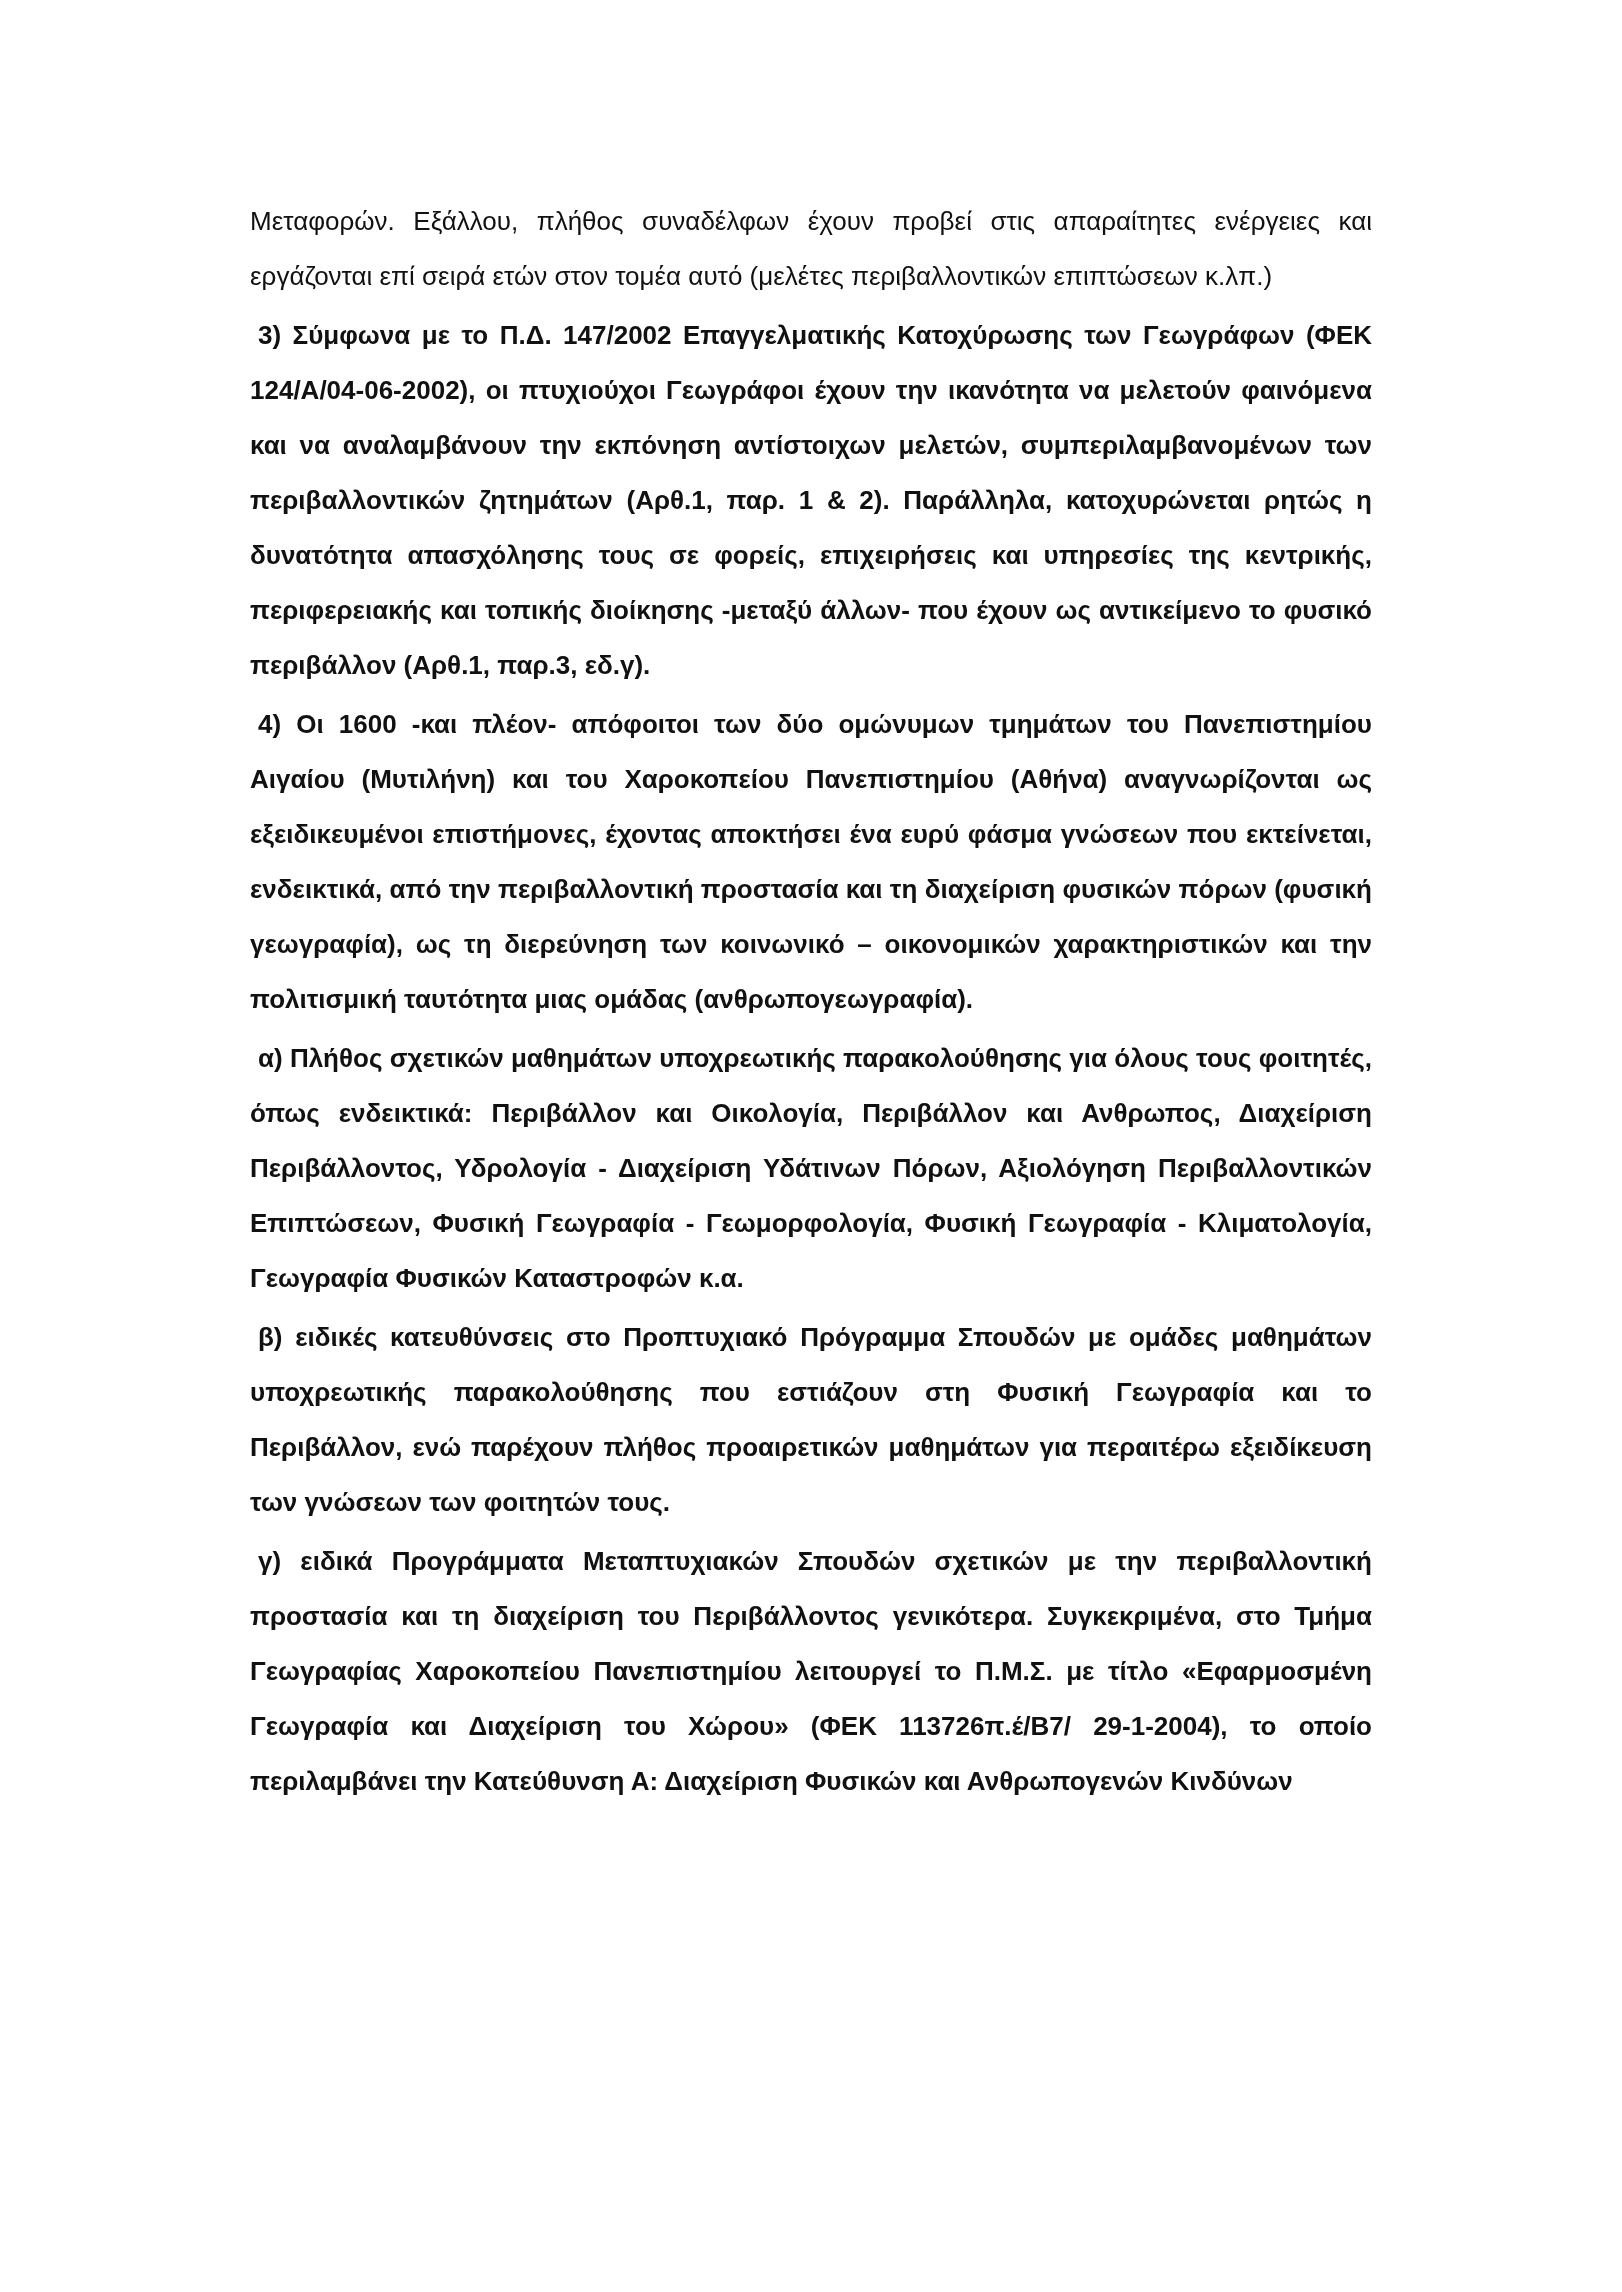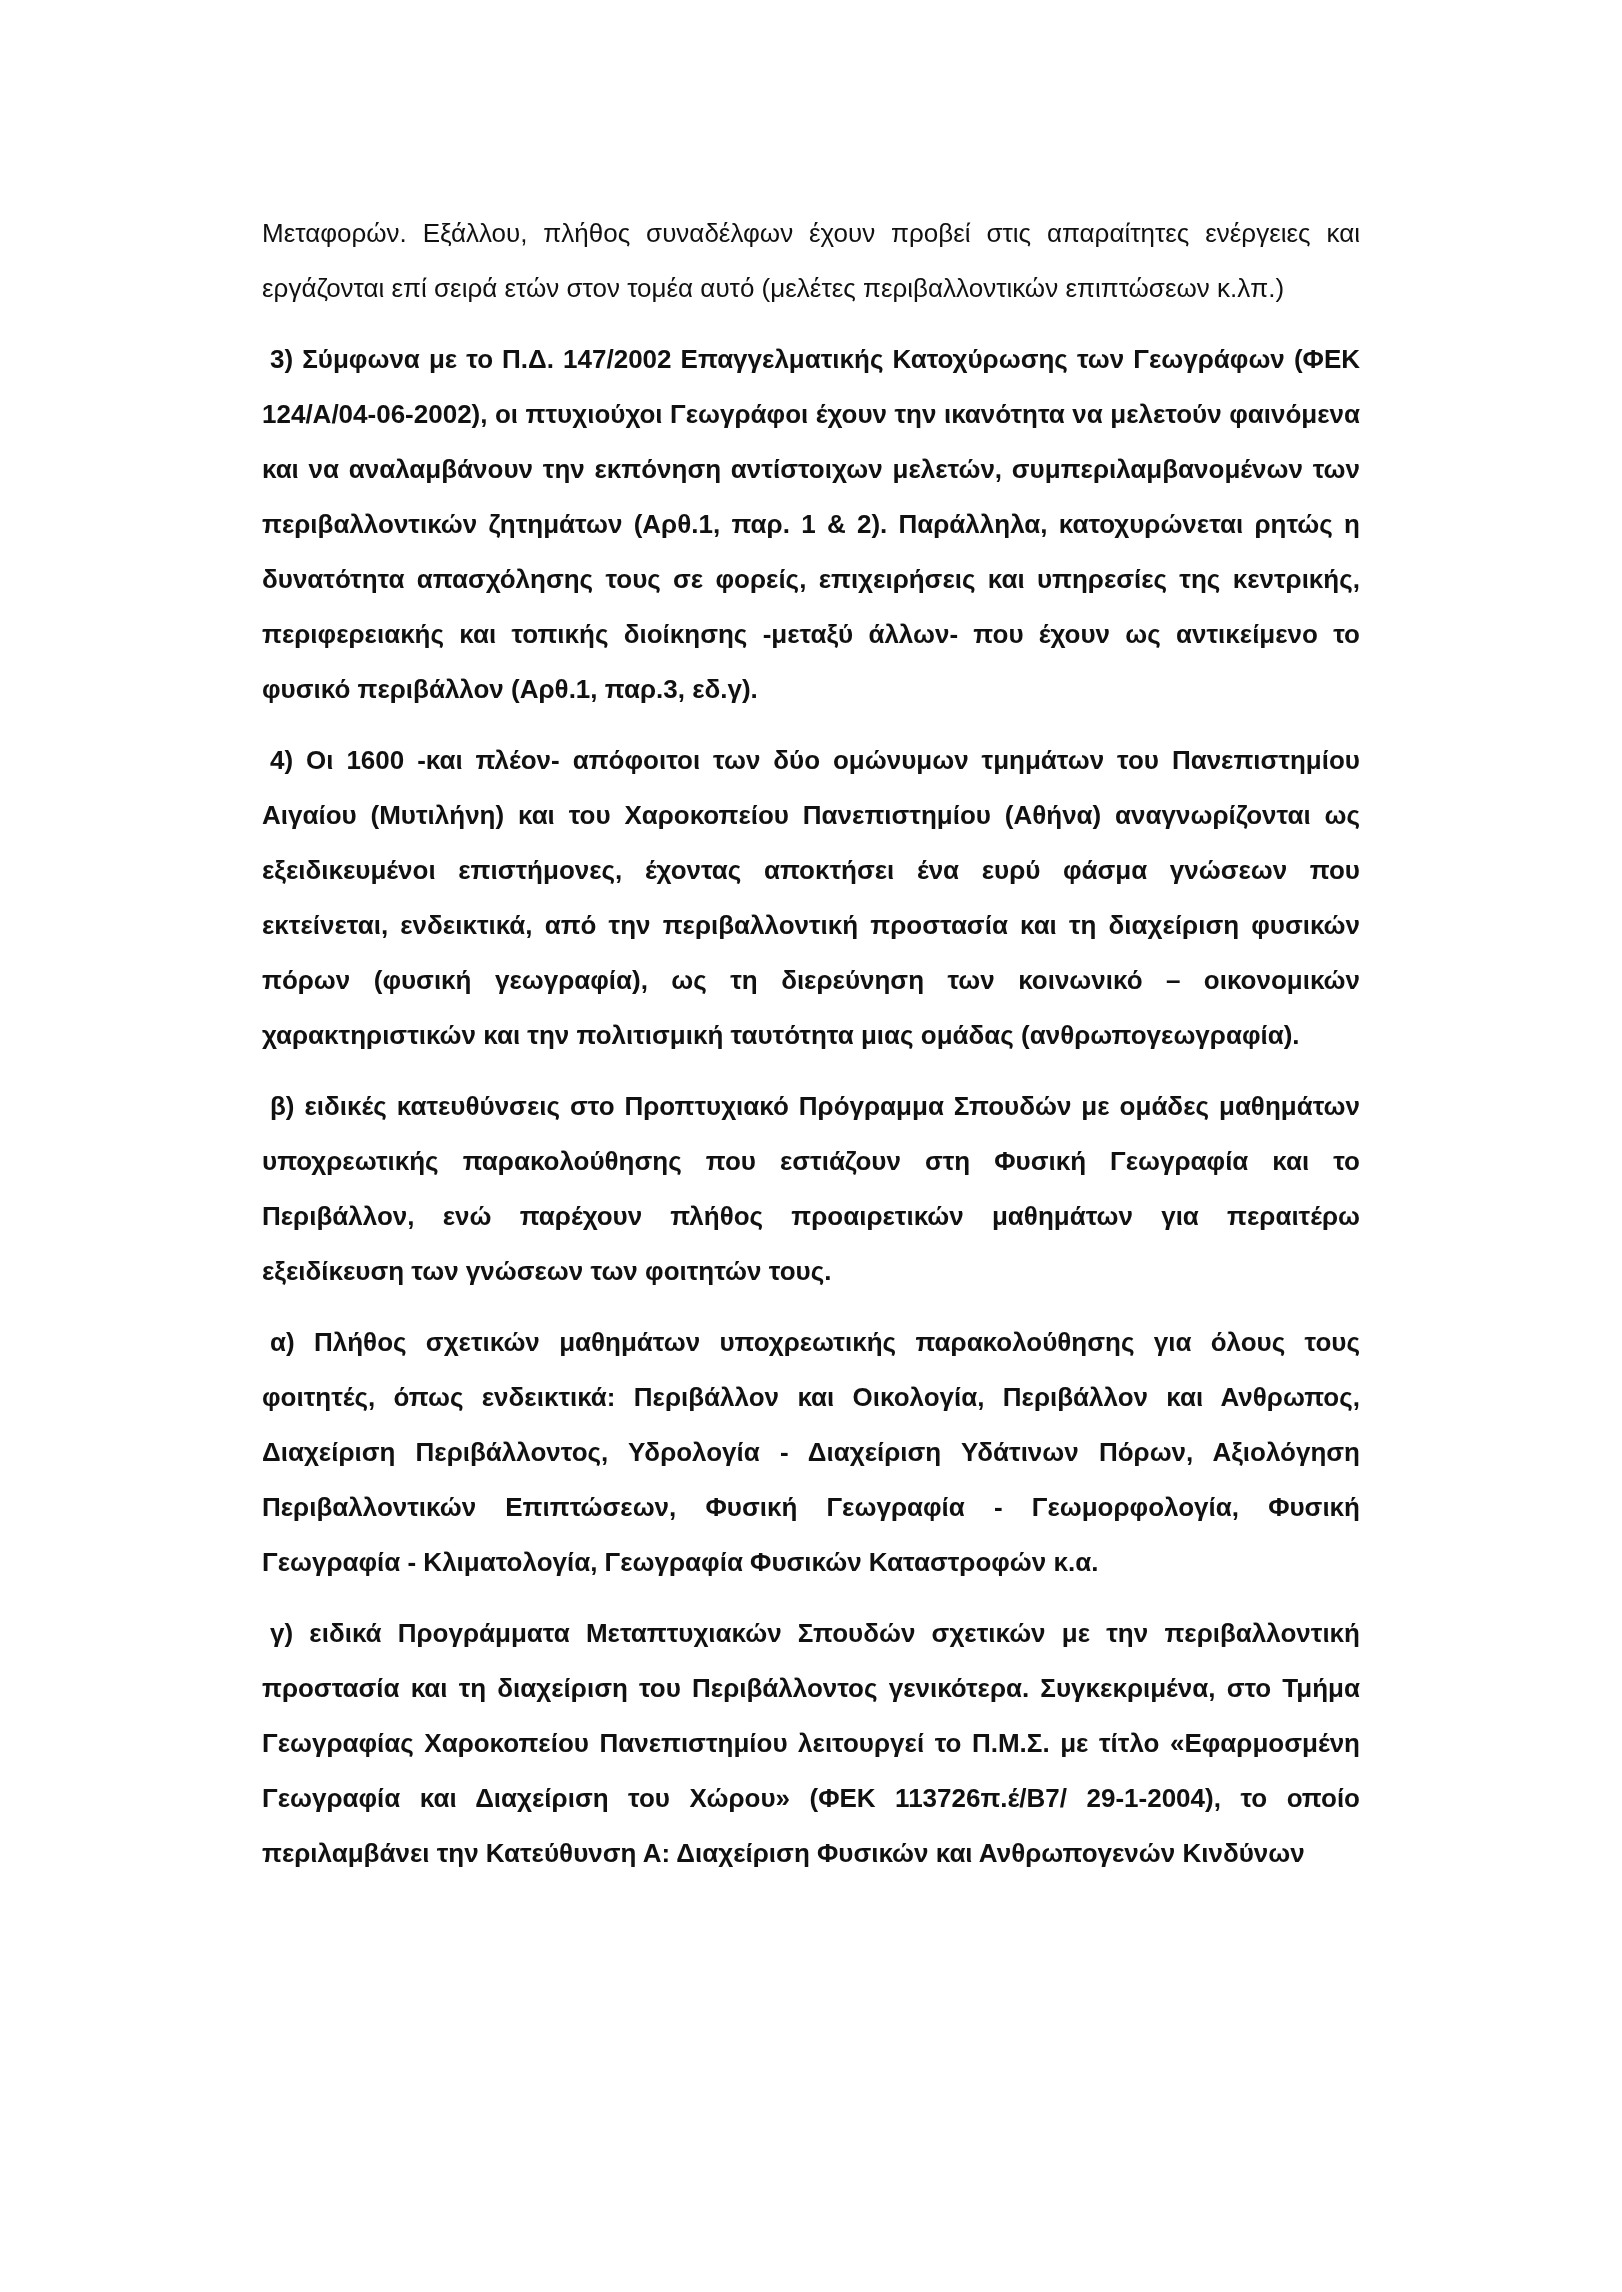--- a/index.html
+++ b/index.html
@@ -8,31 +8,31 @@
     position: absolute;
     left: 246px;
     top: 190px;
     width: 1130px;
     color: #111111;
     font-family: "Liberation Sans", sans-serif;
     font-size: 26px;
     line-height: 55px;
   }
   .para {
-    margin: 16px;
+    margin: 4px;
     text-align: justify;
     text-align-last: left;
   }
   .para.indent { text-indent: 8px; }
   .gap { margin-top: 0px; font-weight: bold; }
 </style>
 </head>
 <body>
 
 <div class="page">
   <p class="para">Μεταφορών. Εξάλλου, πλήθος συναδέλφων έχουν προβεί στις απαραίτητες ενέργειες και εργάζονται επί σειρά ετών στον τομέα αυτό (μελέτες περιβαλλοντικών επιπτώσεων κ.λπ.)</p>
   <p class="para indent gap">3) Σύμφωνα με το Π.Δ. 147/2002 Επαγγελματικής Κατοχύρωσης των Γεωγράφων (ΦΕΚ 124/Α/04-06-2002), οι πτυχιούχοι Γεωγράφοι έχουν την ικανότητα να μελετούν φαινόμενα και να αναλαμβάνουν την εκπόνηση αντίστοιχων μελετών, συμπεριλαμβανομένων των περιβαλλοντικών ζητημάτων (Αρθ.1, παρ. 1 &amp; 2). Παράλληλα, κατοχυρώνεται ρητώς η δυνατότητα απασχόλησης τους σε φορείς, επιχειρήσεις και υπηρεσίες  της κεντρικής, περιφερειακής και τοπικής διοίκησης -μεταξύ άλλων- που έχουν ως αντικείμενο το φυσικό περιβάλλον (Αρθ.1, παρ.3, εδ.γ).</p>
   <p class="para indent gap">4) Οι 1600 -και πλέον- απόφοιτοι των δύο ομώνυμων τμημάτων του Πανεπιστημίου Αιγαίου (Μυτιλήνη) και του Χαροκοπείου Πανεπιστημίου (Αθήνα) αναγνωρίζονται ως εξειδικευμένοι επιστήμονες, έχοντας αποκτήσει ένα ευρύ φάσμα γνώσεων που εκτείνεται, ενδεικτικά, από την περιβαλλοντική προστασία και τη διαχείριση φυσικών πόρων (φυσική γεωγραφία), ως τη διερεύνηση των κοινωνικό – οικονομικών χαρακτηριστικών και την πολιτισμική ταυτότητα μιας ομάδας (ανθρωπογεωγραφία).</p>
+  <p class="para indent gap">α) Πλήθος σχετικών μαθημάτων υποχρεωτικής παρακολούθησης για όλους τους φοιτητές, όπως ενδεικτικά: Περιβάλλον και Οικολογία, Περιβάλλον και Ανθρωπος, Διαχείριση Περιβάλλοντος, Υδρολογία - Διαχείριση Υδάτινων Πόρων, Αξιολόγηση Περιβαλλοντικών Επιπτώσεων, Φυσική Γεωγραφία - Γεωμορφολογία, Φυσική Γεωγραφία - Κλιματολογία, Γεωγραφία Φυσικών Καταστροφών κ.α.</p>
   <p class="para indent gap">β) ειδικές κατευθύνσεις στο Προπτυχιακό Πρόγραμμα Σπουδών με ομάδες μαθημάτων υποχρεωτικής παρακολούθησης που εστιάζουν στη Φυσική Γεωγραφία και το Περιβάλλον, ενώ παρέχουν πλήθος προαιρετικών μαθημάτων για περαιτέρω εξειδίκευση των γνώσεων των φοιτητών τους.</p>
-  <p class="para indent gap">α) Πλήθος σχετικών μαθημάτων υποχρεωτικής παρακολούθησης για όλους τους φοιτητές, όπως ενδεικτικά: Περιβάλλον και Οικολογία, Περιβάλλον και Ανθρωπος, Διαχείριση Περιβάλλοντος, Υδρολογία - Διαχείριση Υδάτινων Πόρων, Αξιολόγηση Περιβαλλοντικών Επιπτώσεων, Φυσική Γεωγραφία - Γεωμορφολογία, Φυσική Γεωγραφία - Κλιματολογία, Γεωγραφία Φυσικών Καταστροφών κ.α.</p>
   <p class="para indent gap">γ) ειδικά Προγράμματα Μεταπτυχιακών Σπουδών σχετικών με την περιβαλλοντική προστασία και τη διαχείριση του Περιβάλλοντος γενικότερα. Συγκεκριμένα, στο Τμήμα Γεωγραφίας Χαροκοπείου Πανεπιστημίου λειτουργεί το Π.Μ.Σ. με τίτλο «Εφαρμοσμένη Γεωγραφία και Διαχείριση του Χώρου» (ΦΕΚ 113726π.έ/Β7/ 29-1-2004), το οποίο περιλαμβάνει την Κατεύθυνση Α: Διαχείριση Φυσικών και Ανθρωπογενών Κινδύνων</p>
 </div>
 
 
 </body></html>

